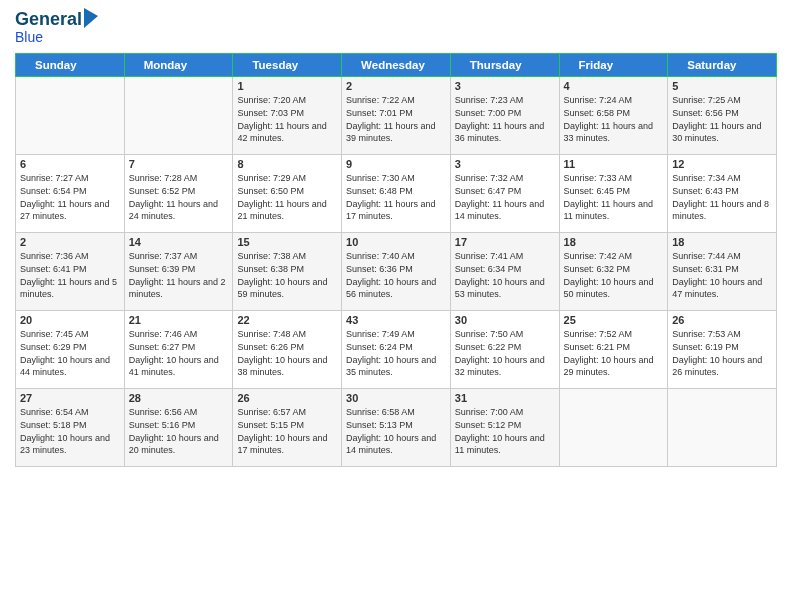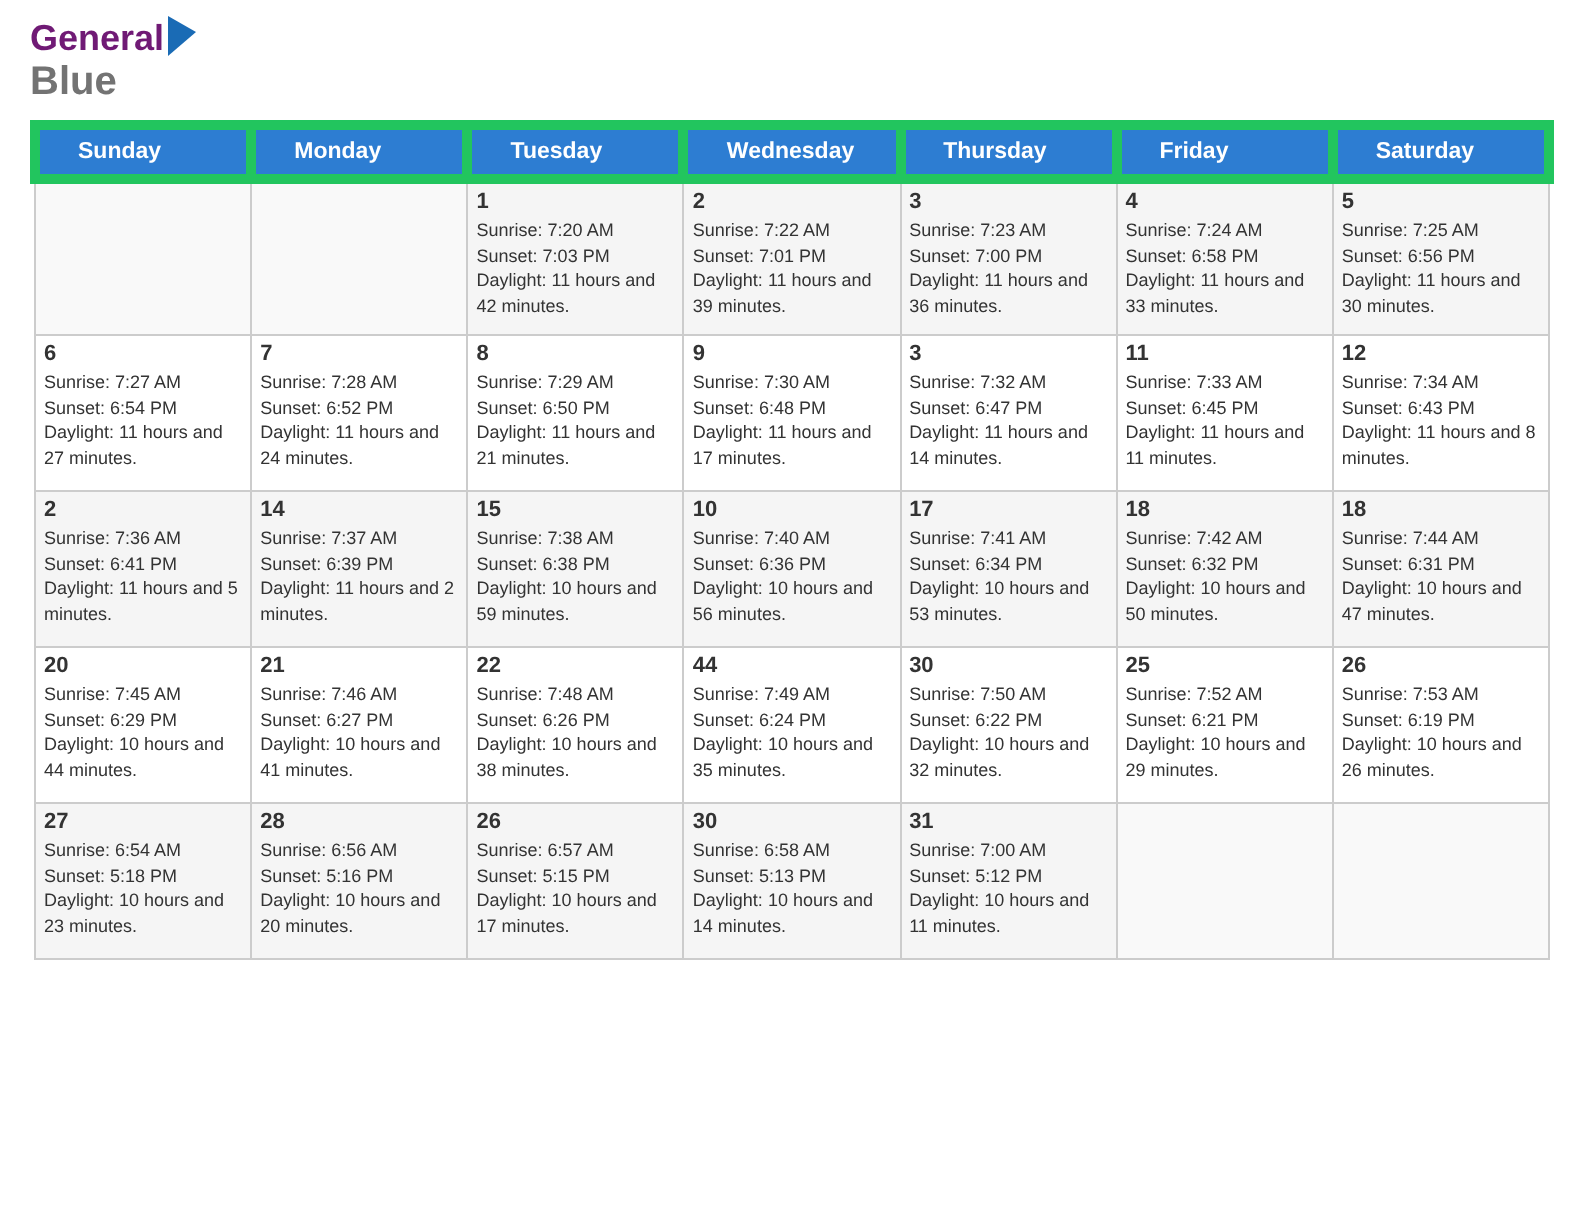--- a/index.html
+++ b/index.html
@@ -24,21 +24,21 @@
       display: flex;
       align-items: center;
     }
     .logo-text {
       font-size: 18px;
       font-weight: bold;
       color: #333;
       line-height: 1.1;
     }
     .logo-text span {
-      color: #701a75;
+      color: #0c4a6e;
     }
     .logo-icon {
       width: 14px;
       height: 20px;
       margin-left: 2px;
       position: relative;
       top: -2px;
     }
     .title-block {
       text-align: right;
@@ -57,21 +57,21 @@
       border-collapse: collapse;
       table-layout: fixed;
     }
     thead tr th {
       background-color: #2d7dd2;
       color: #fff;
       font-size: 11.5px;
       font-weight: bold;
       padding: 5px 19px;
       text-align: left;
-      border: 5px solid #22c55e;
+      border: 1px solid #22c55e;
     }
     tbody tr td {
       vertical-align: top;
       border: 1px solid #ccc;
       padding: 3px 4px;
       font-size: 9px;
       color: #333;
       height: 78px;
       background: #fff;
     }
@@ -103,21 +103,21 @@
 <div class="container">
   <div class="header">
     <div class="logo">
       <div>
         <div style="display:flex;align-items:center;">
           <span class="logo-text"><span>General</span></span>
           <svg class="logo-icon" viewBox="0 0 14 20" xmlns="http://www.w3.org/2000/svg">
             <polygon points="0,0 14,8 0,20" fill="#1a6bb5"></polygon>
           </svg>
         </div>
-        <div class="logo-text" style="color:#737373;font-size:20px;font-weight:bold;">Blue</div>
+        <div class="logo-text" style="color:#1d4ed8;font-size:14px;font-weight:normal;">Blue</div>
       </div>
     </div>
     <div class="title-block">
       <div class="month-title"></div>
       <div class="subtitle"></div>
     </div>
   </div>
 
   <table>
     <thead>
@@ -223,21 +223,21 @@
           </td>
           <td>
             <span class="day-number">21</span>
             <div class="day-info">Sunrise: 7:46 AM<br>Sunset: 6:27 PM<br>Daylight: 10 hours and 41 minutes.</div>
           </td>
           <td>
             <span class="day-number">22</span>
             <div class="day-info">Sunrise: 7:48 AM<br>Sunset: 6:26 PM<br>Daylight: 10 hours and 38 minutes.</div>
           </td>
           <td>
-            <span class="day-number">44</span>
+            <span class="day-number">43</span>
             <div class="day-info">Sunrise: 7:49 AM<br>Sunset: 6:24 PM<br>Daylight: 10 hours and 35 minutes.</div>
           </td>
           <td>
             <span class="day-number">30</span>
             <div class="day-info">Sunrise: 7:50 AM<br>Sunset: 6:22 PM<br>Daylight: 10 hours and 32 minutes.</div>
           </td>
           <td>
             <span class="day-number">25</span>
             <div class="day-info">Sunrise: 7:52 AM<br>Sunset: 6:21 PM<br>Daylight: 10 hours and 29 minutes.</div>
           </td>

